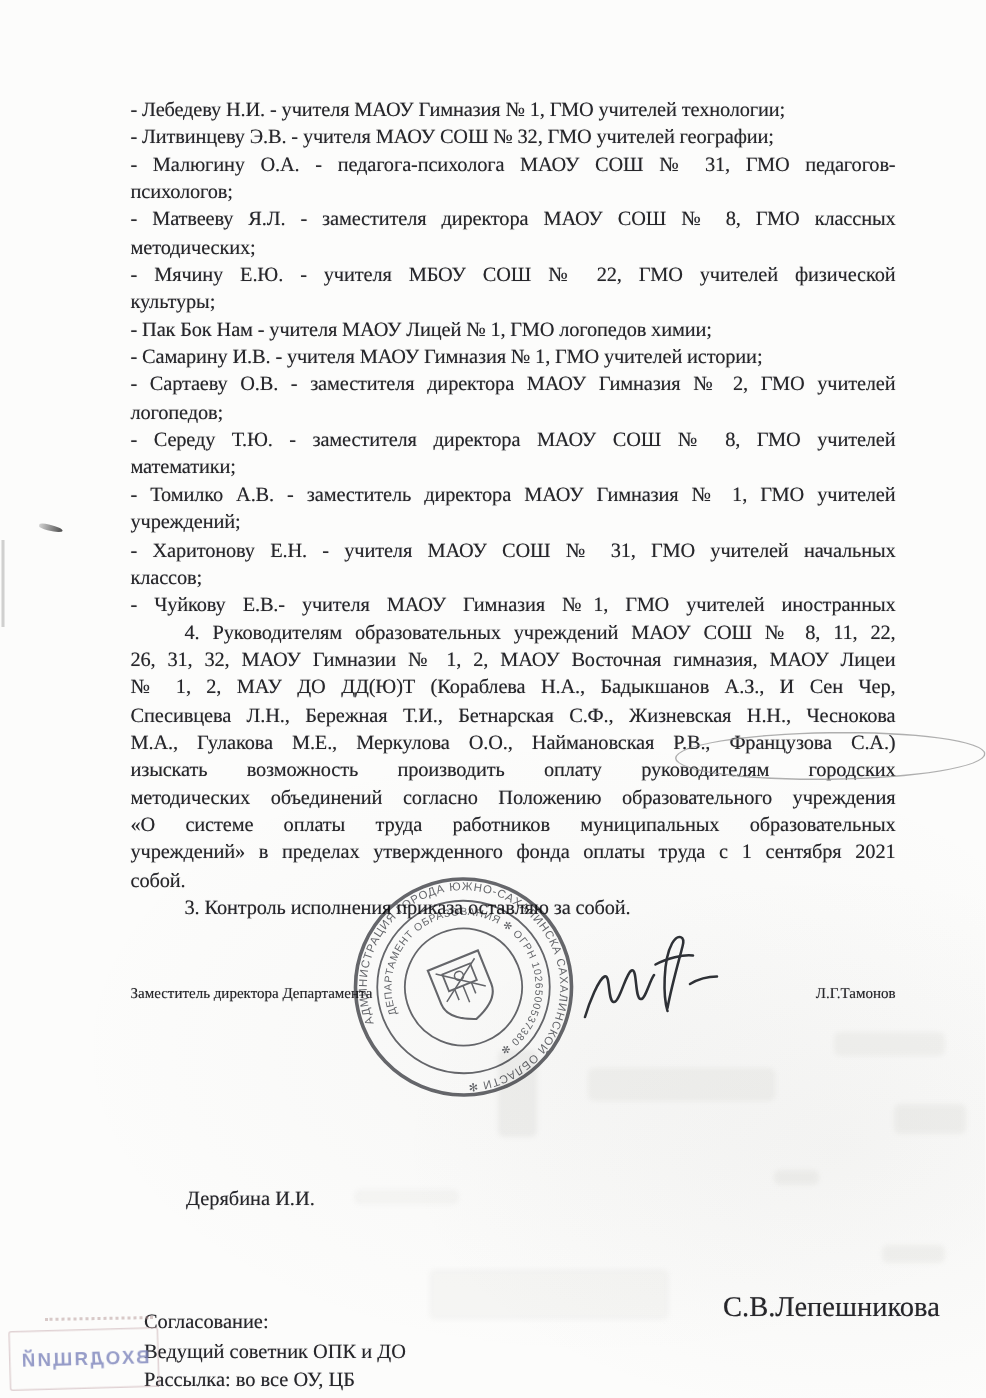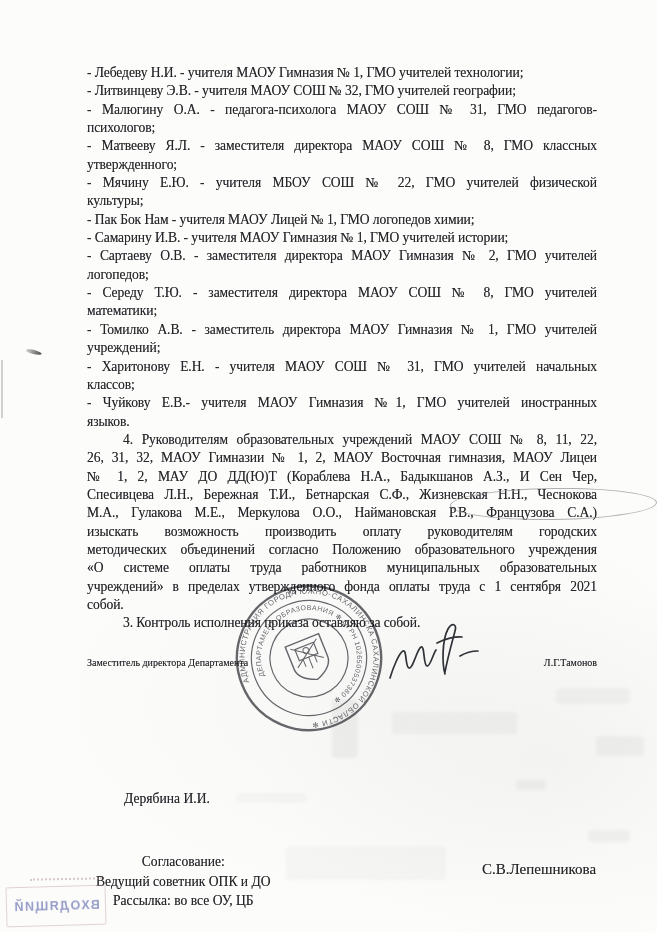--- a/index.html
+++ b/index.html
@@ -32,23 +32,23 @@
     display:flex;justify-content:space-between;
     font-size:10px;color:#26262a;text-shadow:0 0 0.5px rgba(40,40,45,0.5);
   }
   .signature-svg{position:absolute;left:382px;top:616px;z-index:4;}
   
   .seal{position:absolute;left:233px;top:582px;width:152px;height:152px;z-index:3;
         mix-blend-mode:multiply;opacity:.82;}
   
   .executor{position:absolute;left:96px;top:791px;font-size:13.6px;color:#26262a;
             text-shadow:0 0 0.5px rgba(40,40,45,0.5);margin-left:28px;}
-  .approval{position:absolute;left:96px;top:852px;font-size:13.6px;line-height:19.6px;
-            color:#26262a;text-shadow:0 0 0.5px rgba(40,40,45,0.5);text-align:center;}
-  .approval-name{position:absolute;left:482px;top:861px;font-size:15px;color:#26262a;
+  .approval{position:absolute;left:96px;top:871px;font-size:13.6px;line-height:19.6px;
+            color:#26262a;text-shadow:0 0 0.5px rgba(40,40,45,0.5);}
+  .approval-name{position:absolute;left:482px;top:861px;font-size:19px;color:#26262a;
             text-shadow:0 0 0.5px rgba(40,40,45,0.5);}
   
   .incoming-stamp{
     position:absolute;left:6px;top:886px;width:98px;height:38px;
     border:1.4px solid rgba(190,160,165,0.45);border-radius:2px;
     transform:rotate(-1.6deg);
     display:flex;align-items:center;justify-content:center;
     filter:blur(0.3px);
   }
   .incoming-stamp span{
@@ -97,21 +97,21 @@
       </div>
     <div>
         <div class="tline end">- Литвинцеву Э.В. - учителя МАОУ СОШ № 32, ГМО учителей географии;</div>
       </div>
     <div>
         <div class="tline">- Малюгину О.А. - педагога-психолога МАОУ СОШ № 31, ГМО педагогов-</div>
         <div class="tline end">психологов;</div>
       </div>
     <div>
         <div class="tline">- Матвееву Я.Л. - заместителя директора МАОУ СОШ № 8, ГМО классных</div>
-        <div class="tline end">утвержденного;</div>
+        <div class="tline end">методических;</div>
       </div>
     <div>
         <div class="tline">- Мячину Е.Ю. - учителя МБОУ СОШ № 22, ГМО учителей физической</div>
         <div class="tline end">культуры;</div>
       </div>
     <div>
         <div class="tline end">- Пак Бок Нам - учителя МАОУ Лицей № 1, ГМО логопедов химии;</div>
       </div>
     <div>
         <div class="tline end">- Самарину И.В. - учителя МАОУ Гимназия № 1, ГМО учителей истории;</div>
@@ -127,21 +127,20 @@
     <div>
         <div class="tline">- Томилко А.В. - заместитель директора МАОУ Гимназия № 1, ГМО учителей</div>
         <div class="tline end">учреждений;</div>
       </div>
     <div>
         <div class="tline">- Харитонову Е.Н. - учителя МАОУ СОШ № 31, ГМО учителей начальных</div>
         <div class="tline end">классов;</div>
       </div>
     <div>
         <div class="tline">- Чуйкову Е.В.- учителя МАОУ Гимназия №1, ГМО учителей иностранных</div>
-        <div class="tline end">языков.</div>
       </div>
     <div class="par-indent">
         <div class="tline">4. Руководителям образовательных учреждений МАОУ СОШ № 8, 11, 22,</div>
         <div class="tline">26, 31, 32, МАОУ Гимназии № 1, 2, МАОУ Восточная гимназия, МАОУ Лицеи</div>
         <div class="tline">№ 1, 2, МАУ ДО ДД(Ю)Т (Кораблева Н.А., Бадыкшанов А.З., И Сен Чер,</div>
         <div class="tline">Спесивцева Л.Н., Бережная Т.И., Бетнарская С.Ф., Жизневская Н.Н., Чеснокова</div>
         <div class="tline">М.А., Гулакова М.Е., Меркулова О.О.,  Наймановская Р.В., Французова С.А.)</div>
         <div class="tline">изыскать возможность производить оплату руководителям городских</div>
         <div class="tline">методических объединений согласно Положению образовательного учреждения</div>
         <div class="tline">«О системе оплаты труда работников муниципальных образовательных</div>

